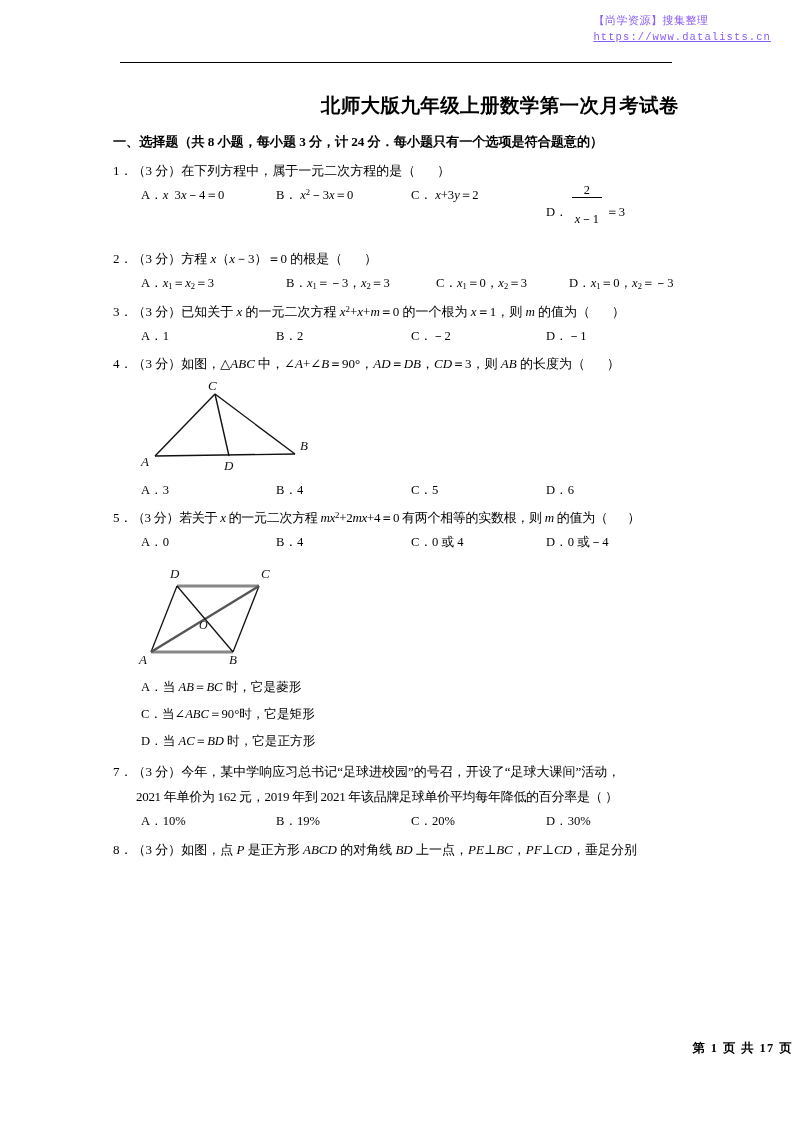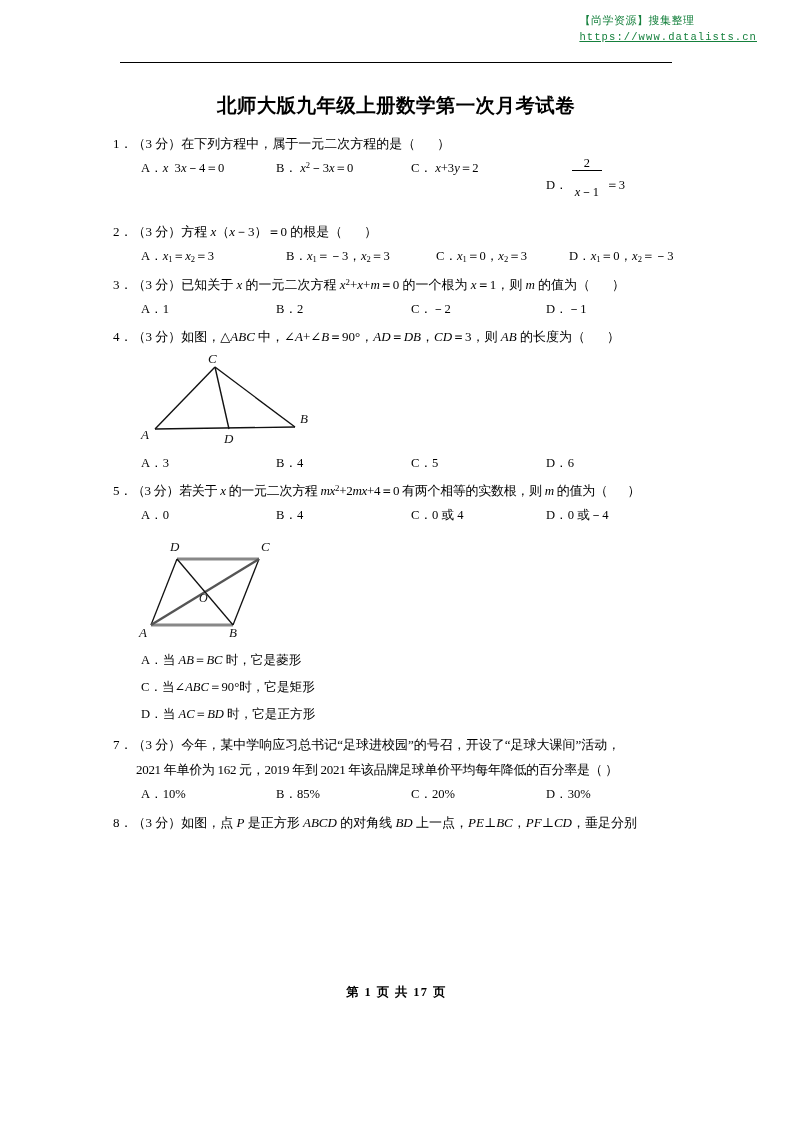--- a/index.html
+++ b/index.html
@@ -18,23 +18,23 @@
 
   .page {
     position: absolute;
     inset: 0;
   }
 
   
   .watermark {
     position: absolute;
     top: 12px;
-    right: 36px;
+    right: 22px;
     text-align: left;
-    color: #15803d;
+    color: #8b5cf6;
     line-height: 1.55;
     user-select: none;
   }
   .watermark .wm-line1 {
     font-size: 11px;
     font-family: "Liberation Sans", sans-serif;
     letter-spacing: 0.5px;
     display: block;
   }
   .watermark .wm-line2 {
@@ -57,21 +57,21 @@
 
   
   .content {
     position: absolute;
     left: 113px;
     top: 92px;
     width: 566px;
   }
 
   .doc-title {
-    text-align: center;
+    text-align: right;
     font-size: 19.5px;
     font-weight: bold;
     letter-spacing: 0.4px;
     margin: 0 0 14px 0;
     white-space: nowrap;
   }
 
   .section-head {
     font-size: 13.2px;
     font-weight: bold;
@@ -153,22 +153,22 @@
   .figure {
     padding-left: 24px;
     margin: 2px 0 2px 0;
   }
 
   
   .footer {
     position: absolute;
     left: 0;
     right: 0;
-    top: 984px;
-    text-align: center;
+    top: 1040px;
+    text-align: right;
     font-size: 12.4px;
     font-weight: bold;
     letter-spacing: 1.4px;
   }
 </style>
 </head>
 <body>
 
 <div class="page">
 
@@ -176,20 +176,21 @@
     <span class="wm-line1">【尚学资源】搜集整理</span>
     <span class="wm-line2">https://www.datalists.cn</span>
   </div>
 
   <div class="header-rule"></div>
 
   <div class="content">
 
     <h1 class="doc-title">北师大版九年级上册数学第一次月考试卷</h1>
 
+    <div class="section-head">一、选择题（共 8 小题，每小题 3 分，计 24 分．每小题只有一个选项是符合题意的）</div>
 
     <div class="q">
       <p class="q-stem">
         <span>1．（3 分）在下列方程中，属于一元二次方程的是（</span><span style="display:inline-block;width:22px"></span><span>）</span>
       </p>
       <div class="opts four">
         <span class="opt">
           <span>A．</span><i>x</i>&nbsp;
           <span>3<i>x</i>－4＝0</span>
         </span>
@@ -296,21 +297,21 @@
         <div class="opt">C．当∠<i>ABC</i>＝90°时，它是矩形</div>
         <div class="opt">D．当 <i>AC</i>＝<i>BD</i> 时，它是正方形</div>
       </div>
     </div>
 
     <div class="q">
       <p class="q-stem">7．（3 分）今年，某中学响应习总书记“足球进校园”的号召，开设了“足球大课间”活动，</p>
       <p class="q-stem" style="padding-left:23px;letter-spacing:-0.3px">2021 年单价为 162 元，2019 年到 2021 年该品牌足球单价平均每年降低的百分率是（      ）</p>
       <div class="opts four">
         <span class="opt">A．10%</span>
-        <span class="opt">B．85%</span>
+        <span class="opt">B．19%</span>
         <span class="opt">C．20%</span>
         <span class="opt">D．30%</span>
       </div>
     </div>
 
     <div class="q">
       <p class="q-stem">
         8．（3 分）如图，点 <i>P</i> 是正方形 <i>ABCD</i> 的对角线 <i>BD</i> 上一点，<i>PE</i>⊥<i>BC</i>，<i>PF</i>⊥<i>CD</i>，垂足分别
       </p>
     </div>

